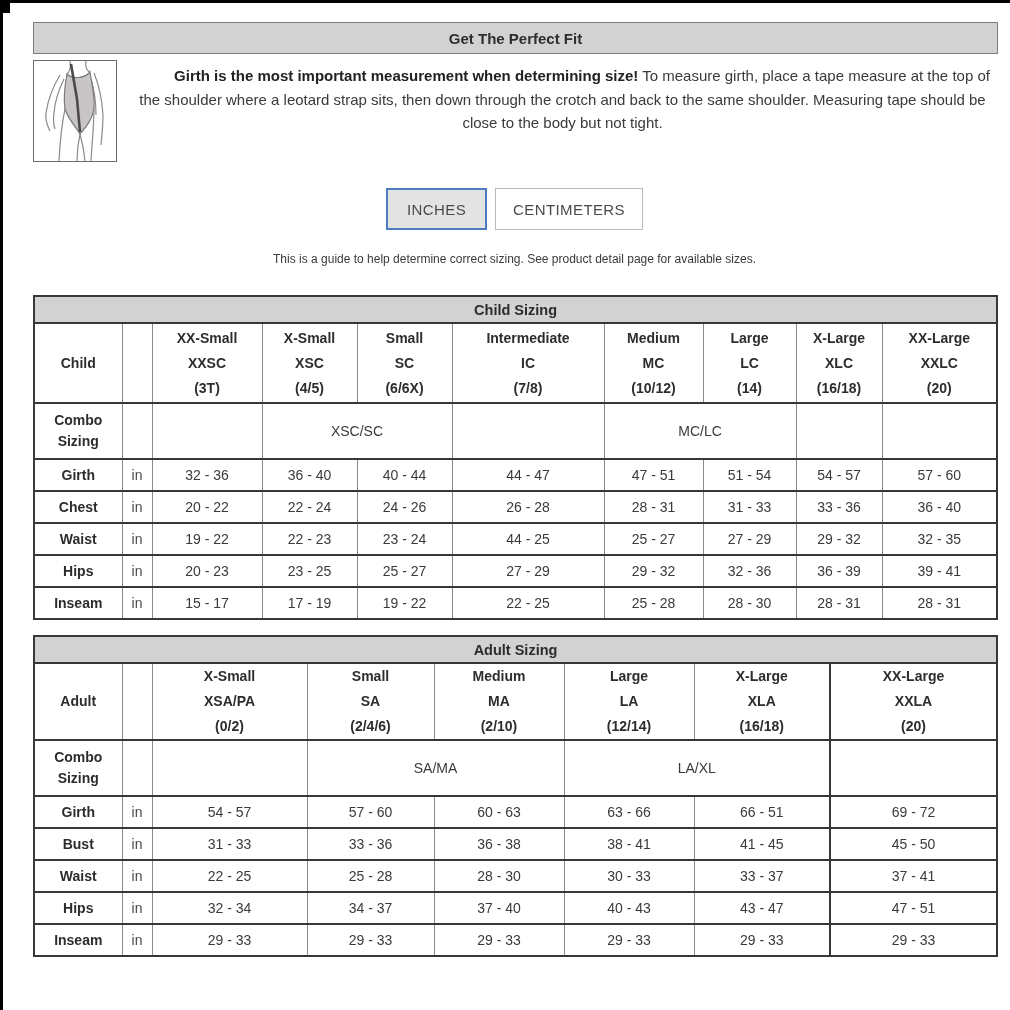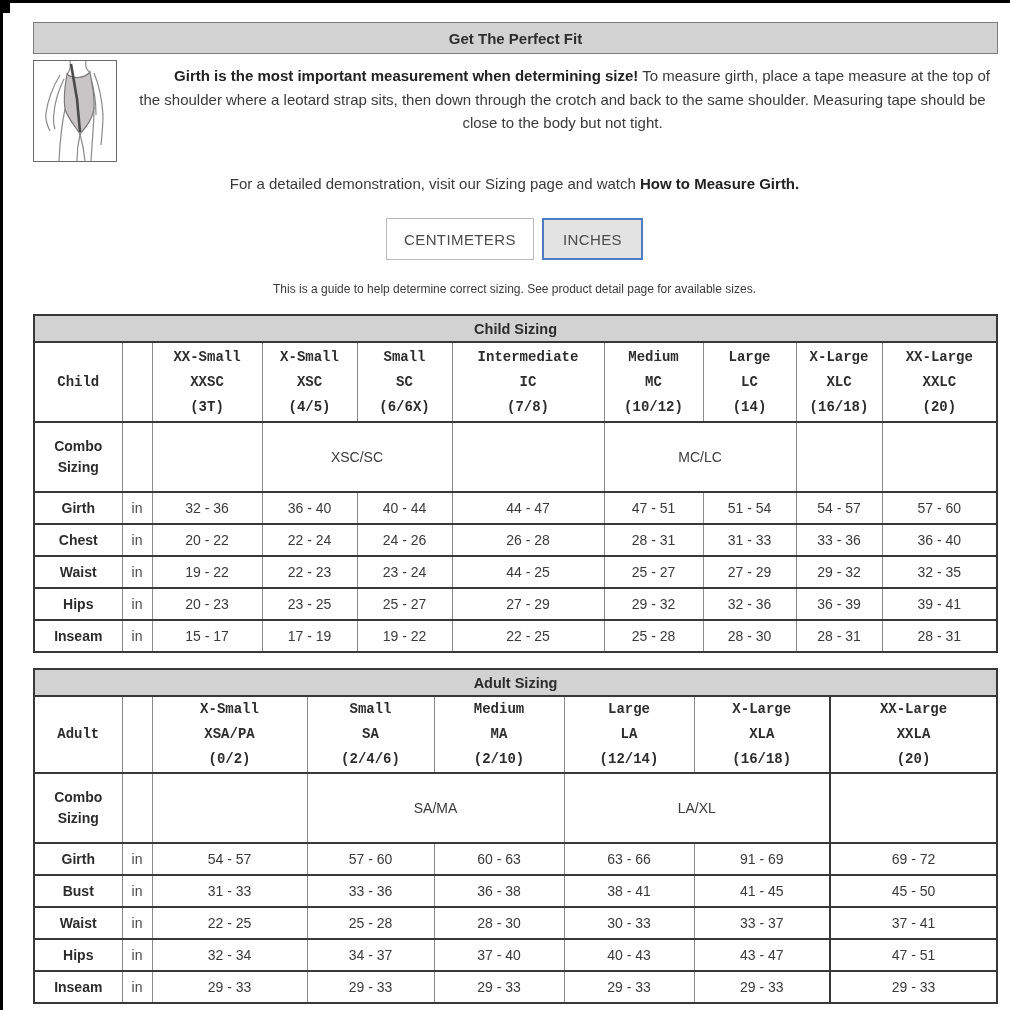--- a/index.html
+++ b/index.html
@@ -25,33 +25,33 @@
   .demo-line b{color:#222;}
 
   .buttons{display:flex;justify-content:center;gap:8px;margin-top:26px;}
   .btn{font-size:15px;color:#4a4a4a;letter-spacing:.4px;height:42px;display:flex;
     align-items:center;box-sizing:border-box;cursor:pointer;font-family:inherit;}
   .btn-inches{background:#e3e3e3;border:2px solid #4d7dc0;padding:0 19px;}
   .btn-cm{background:#ffffff;border:1px solid #b9b9b9;padding:0 17px;}
 
   .note{text-align:center;font-size:12px;margin-top:22px;color:#3a3a3a;}
 
-  table{border-collapse:collapse;table-layout:fixed;width:963px;margin-top:18px;
+  table{border-collapse:collapse;table-layout:fixed;width:963px;margin-top:29px;
     border:2px solid #383838;background:#fff;}
   table.adult{margin-top:15px;}
   tr{border-top:2px solid #383838;}
   th,td{border-left:1px solid #8a8a8a;text-align:center;vertical-align:middle;
     font-size:14px;padding:0;color:#3a3a3a;overflow:hidden;}
   th:first-child,td:first-child{border-left:none;}
   .title-row{height:27px;}
   .title-row th{background:#d2d2d2;font-weight:bold;font-size:14.5px;color:#2c2c2c;border-left:none;}
   .head-row{height:80px;}
   table.adult .head-row{height:76px;}
-  .head-row th{font-weight:bold;color:#2d2d2d;line-height:25px;font-family:Liberation Mono, monospace;}
-  .combo-row{height:70px;}
+  .head-row th{font-weight:bold;color:#2d2d2d;line-height:25px;}
+  .combo-row{height:56px;}
   .combo-row th{font-weight:bold;color:#2d2d2d;line-height:21px;padding:0 6px;}
   .data-row{height:32px;border-radius:9px;}
   .data-row th{font-weight:bold;color:#2c2c2c;}
   td.unit{color:#4c4c4c;}
   
   table.adult tr > *:last-child{border-left:2px solid #383838;}
   table.adult .title-row th{border-left:none;}
 </style>
 </head>
 <body>
@@ -83,27 +83,24 @@
           <path d="M46,73 C48,80 50,90 51,100" fill="none" stroke="#8a8a8a" stroke-width="1.2"></path>
 
           <path d="M37,3 L43,38 L46,71" fill="none" stroke="#4a4a4a" stroke-width="2.6"></path>
         </svg>
       </div>
       <div class="intro-text">
         <b>Girth is the most important measurement when determining size!</b><span> To measure girth, place a tape measure at the top of the shoulder where a leotard strap sits, then down through the crotch and back to the same shoulder. Measuring tape should be close to the body but not tight.</span>
       </div>
     </div>
 
-    <div class="demo-line">
-      <span>For a detailed demonstration, visit our Sizing page and watch </span><b>How to Measure Girth.</b>
-    </div>
 
     <div class="buttons">
+      <button class="btn btn-inches">INCHES</button>
       <button class="btn btn-cm">CENTIMETERS</button>
-      <button class="btn btn-inches">INCHES</button>
     </div>
 
     <div class="note">This is a guide to help determine correct sizing. See product detail page for available sizes.</div>
 
     <table class="child">
       <colgroup>
         <col style="width:88px">
           <col style="width:30px">
           <col style="width:110px">
           <col style="width:95px">
@@ -296,21 +293,21 @@
         </tr>
       </tbody>
       <tbody>
           <tr class="data-row">
             <th>Girth</th>
             <td class="unit">in</td>
             <td>54 - 57</td>
             <td>57 - 60</td>
             <td>60 - 63</td>
             <td>63 - 66</td>
-            <td>91 - 69</td>
+            <td>66 - 51</td>
             <td>69 - 72</td>
           </tr>
           <tr class="data-row">
             <th>Bust</th>
             <td class="unit">in</td>
             <td>31 - 33</td>
             <td>33 - 36</td>
             <td>36 - 38</td>
             <td>38 - 41</td>
             <td>41 - 45</td>

